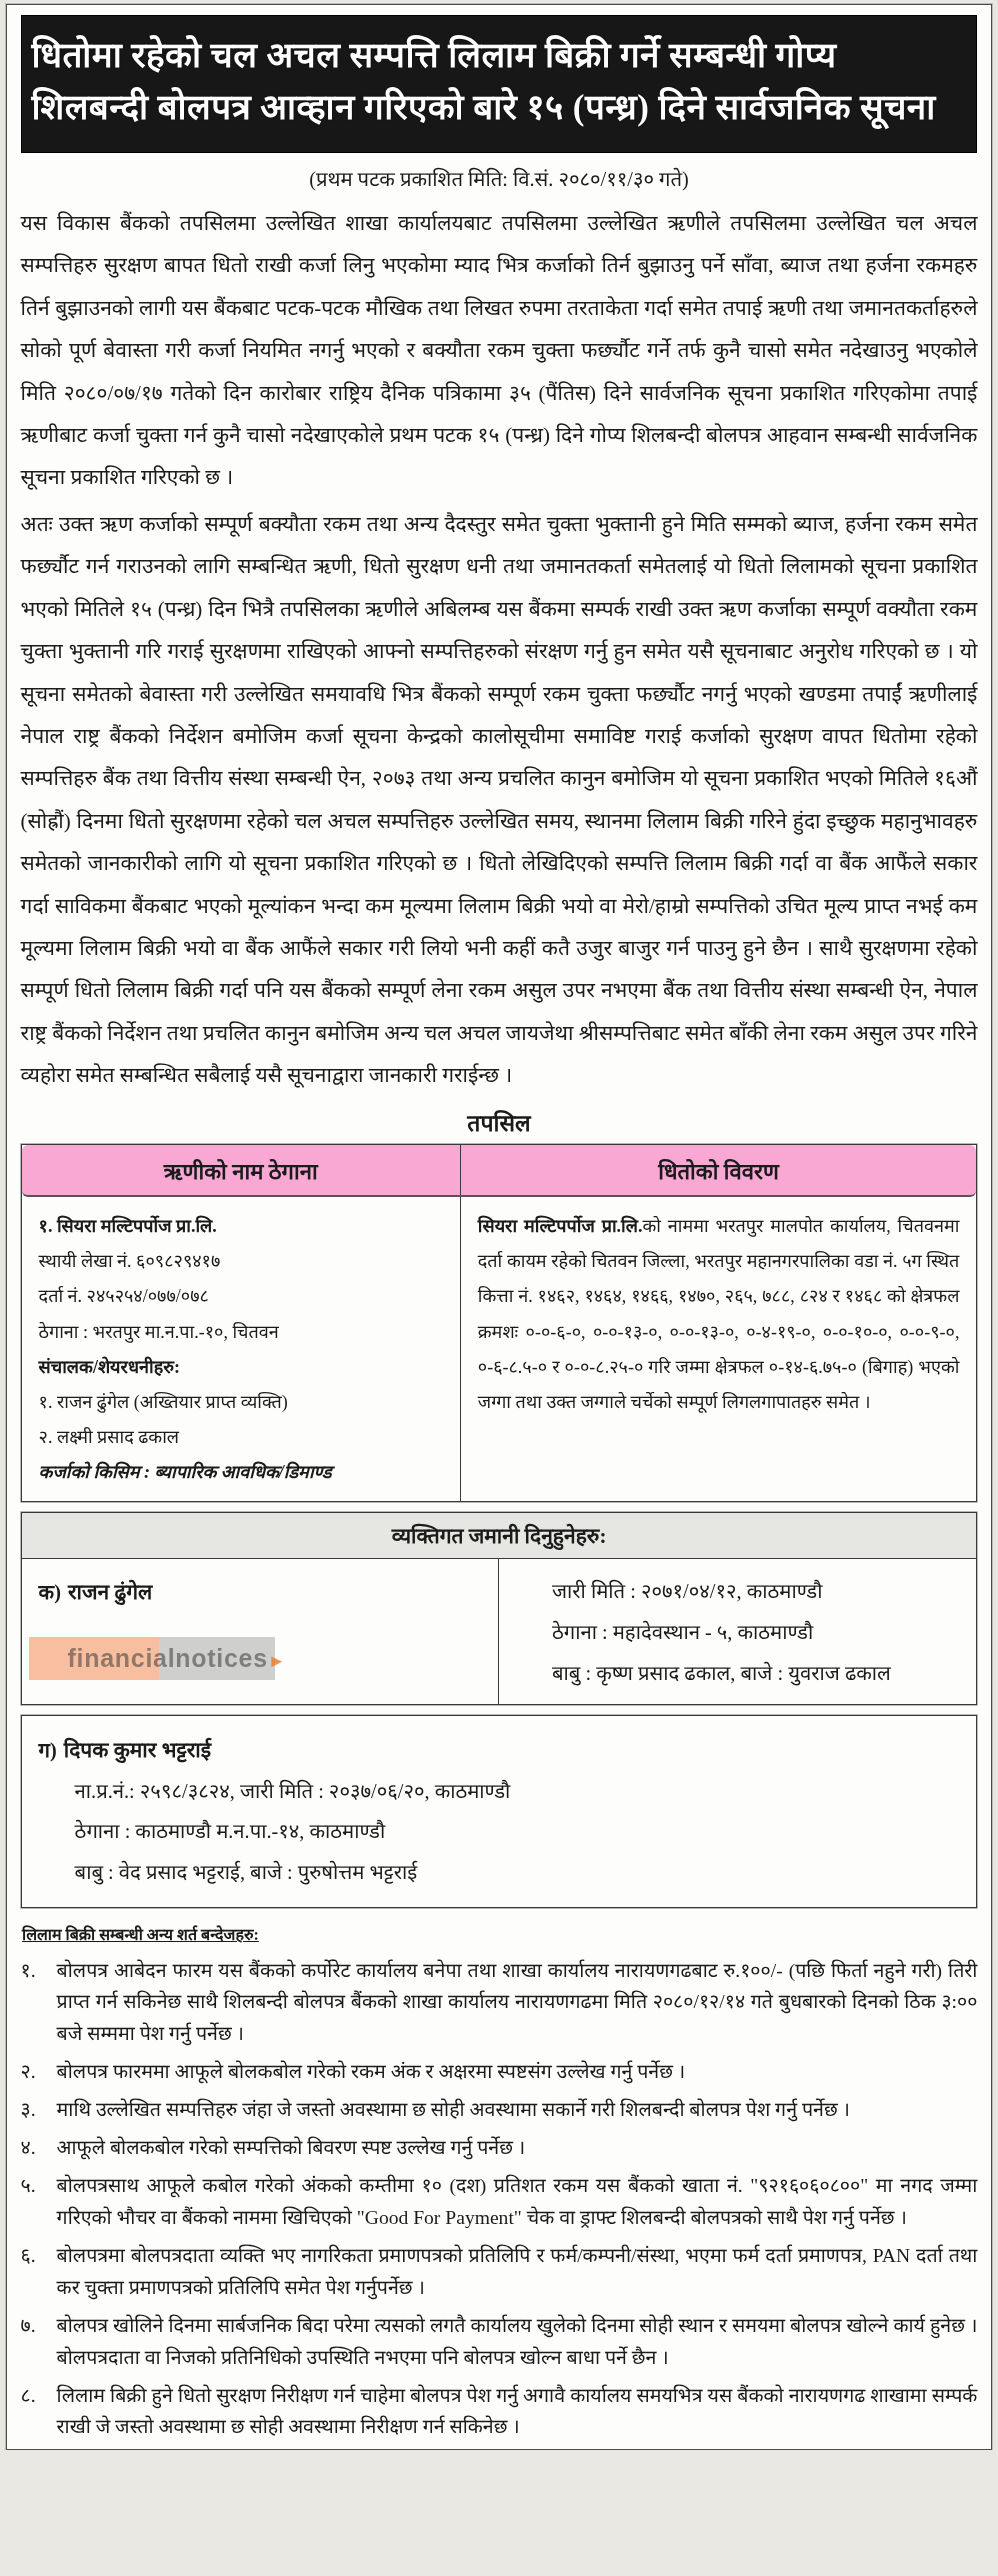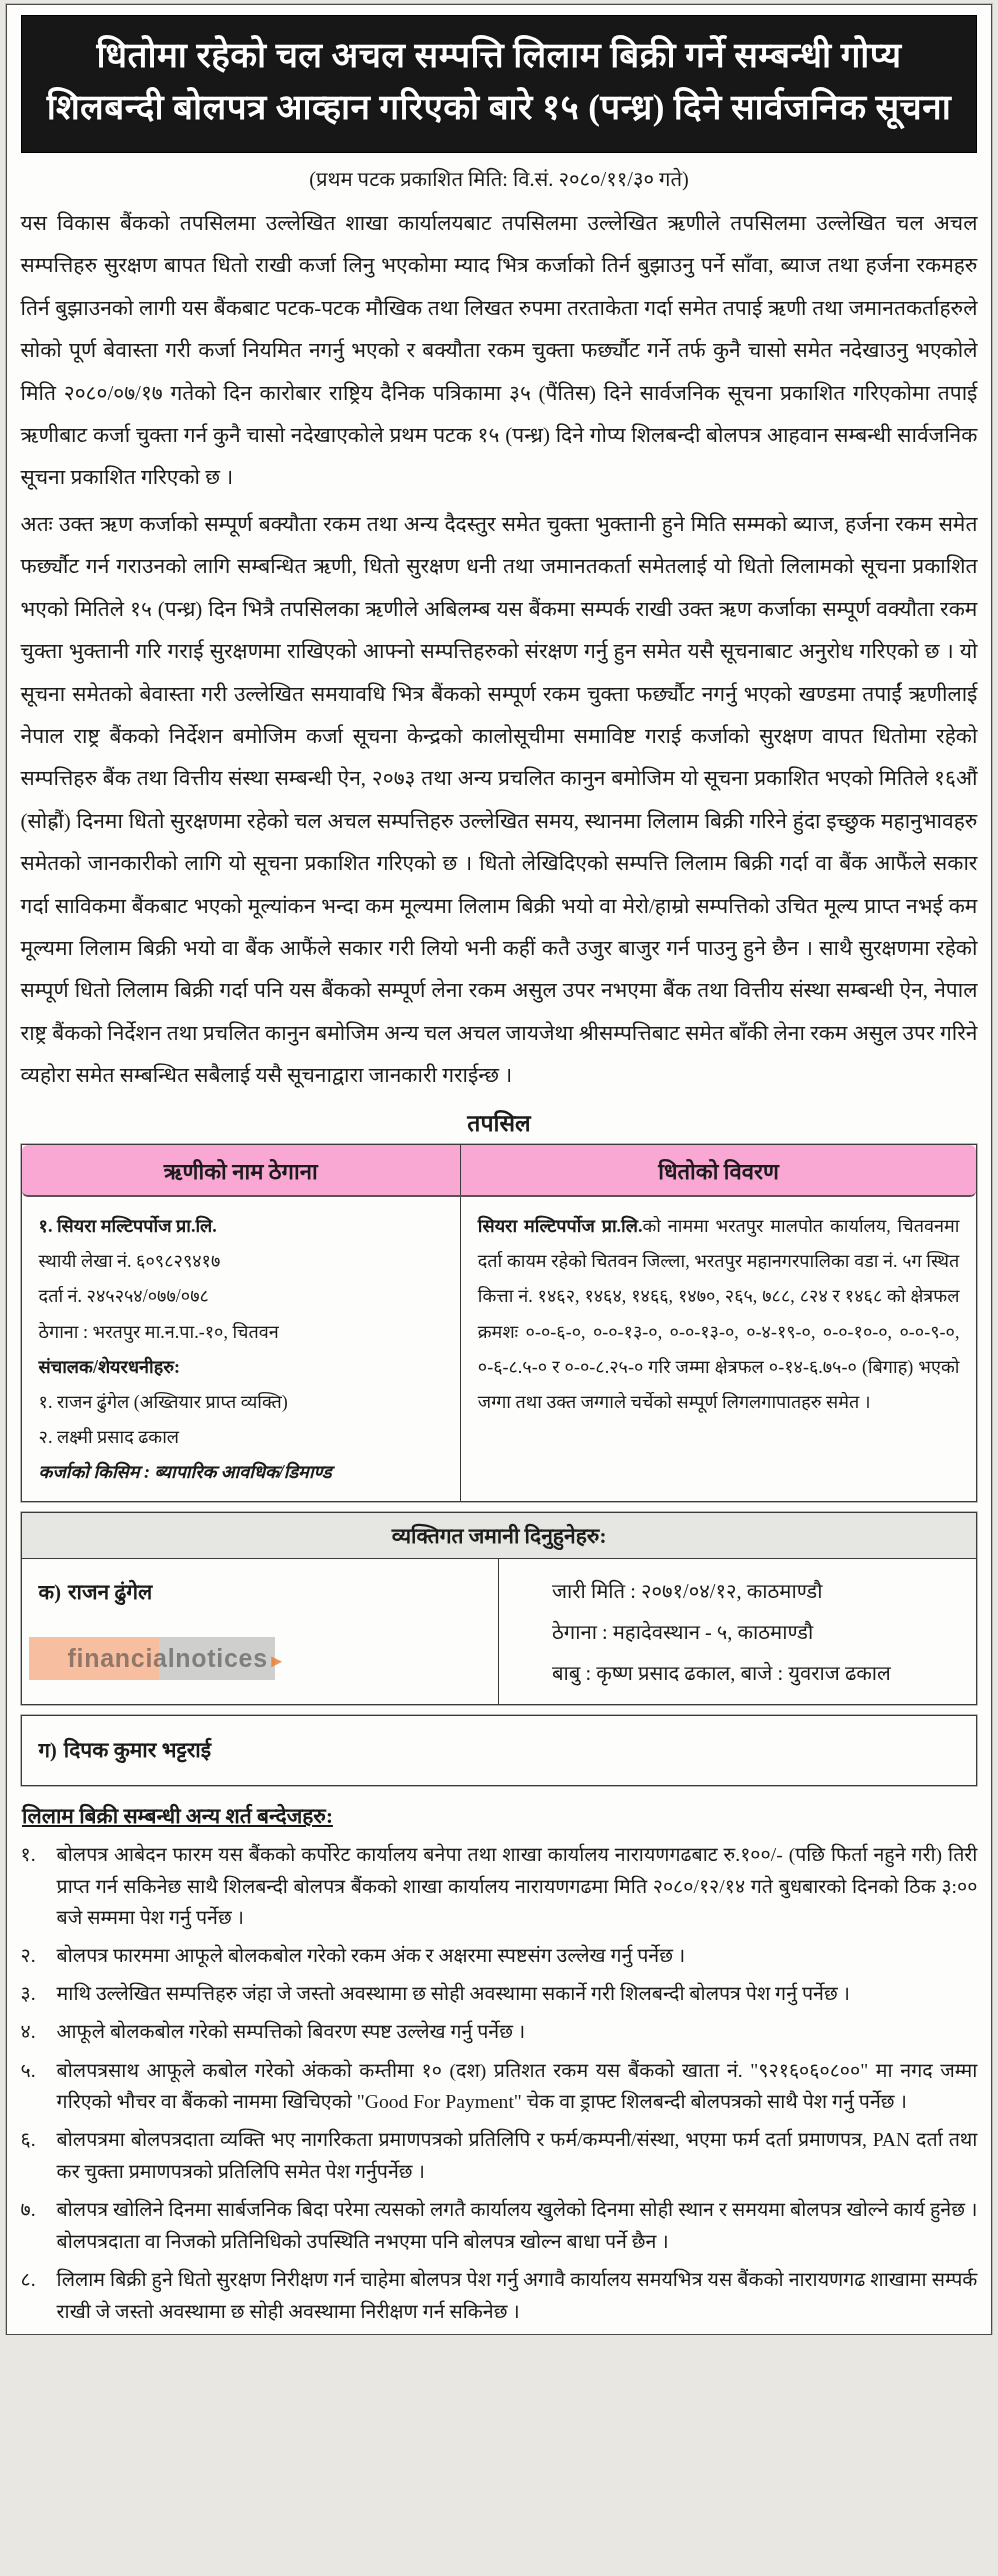--- a/index.html
+++ b/index.html
@@ -15,21 +15,21 @@
     background:#fdfdfc;
     border:1.4px solid #4a4a4a;
     outline:0.7px solid #bdbdb8;
     padding:9.8px 14px 0 14px;
     position:relative;
   }
   
   .banner {
     background:#171717;
     color:#ffffff;
-    text-align:center;
+    text-align:left;
     padding:14px 9.8px 17px 9.8px;
     border:1.4px solid #000;
   }
   .banner .line {
     font-size:35px;
     font-weight:bold;
     line-height:1.5;
     letter-spacing:0.4px;
     text-shadow:0 0 1.4px #000;
   }
@@ -95,21 +95,21 @@
   }
   .wm1 .band-orange { position:absolute; left:0; top:0; width:130px; height:43px; background:rgba(243,153,104,.62); }
   .wm1 .band-gray   { position:absolute; left:130px; top:0; width:116px; height:43px; background:rgba(150,150,150,.45); }
   .wm-text {
     position:relative; font-family:"Liberation Sans", sans-serif;
     font-size:25px; font-weight:bold; color:rgba(60,60,60,.55); letter-spacing:0.7px;padding-left:39px;
   }
   .wm-dot { color:rgba(235,120,40,.8); font-size:18px; }
   
   .terms-head {
-    font-weight:bold; font-size:21px; text-decoration:underline;
+    font-weight:bold; font-size:16px; text-decoration:underline;
     margin:15.4px 0 9.8px 1.4px;
   }
   .term { display:flex; font-size:19.6px; line-height:1.62; margin-bottom:6.3px; }
   .term .num { min-width:36px; font-weight:normal; }
   .term .txt { text-align:justify; flex:1; }
 </style>
 </head>
 <body>
 
 <div class="sheet">
@@ -172,20 +172,26 @@
             <div class="gline">ठेगाना : महादेवस्थान - ५, काठमाण्डौ</div>
             <div class="gline">बाबु : कृष्ण प्रसाद ढकाल,  बाजे : युवराज ढकाल</div>
           </div>
       </div>
     </div>
   </div>
 
   <div class="gbox">
     <div class="gsingle">
       <div><span class="glabel">ग)</span><span class="gname">दिपक कुमार भट्टराई</span></div>
+      <div>
+
+      <div class="gline">ना.प्र.नं.: २५९८/३८२४, जारी मिति : २०३७/०६/२०, काठमाण्डौ</div>
+          <div class="gline">ठेगाना : काठमाण्डौ म.न.पा.-१४, काठमाण्डौ</div>
+          <div class="gline">बाबु : वेद प्रसाद भट्टराई,  बाजे : पुरुषोत्तम भट्टराई</div>
+        </div>
     </div>
   </div>
 
   <div class="terms-head">लिलाम बिक्री सम्बन्धी अन्य शर्त बन्देजहरु:</div>
   <div>
 
       <div class="term">
         <span class="num">१.</span>
         <span class="txt">बोलपत्र आबेदन फारम यस बैंकको कर्पोरेट कार्यालय बनेपा तथा शाखा कार्यालय नारायणगढबाट रु.१००/- (पछि फिर्ता नहुने गरी) तिरी प्राप्त गर्न सकिनेछ साथै शिलबन्दी बोलपत्र बैंकको शाखा कार्यालय नारायणगढमा मिति २०८०/१२/१४ गते बुधबारको दिनको ठिक ३:०० बजे सम्ममा पेश गर्नु पर्नेछ ।</span>
       </div>

